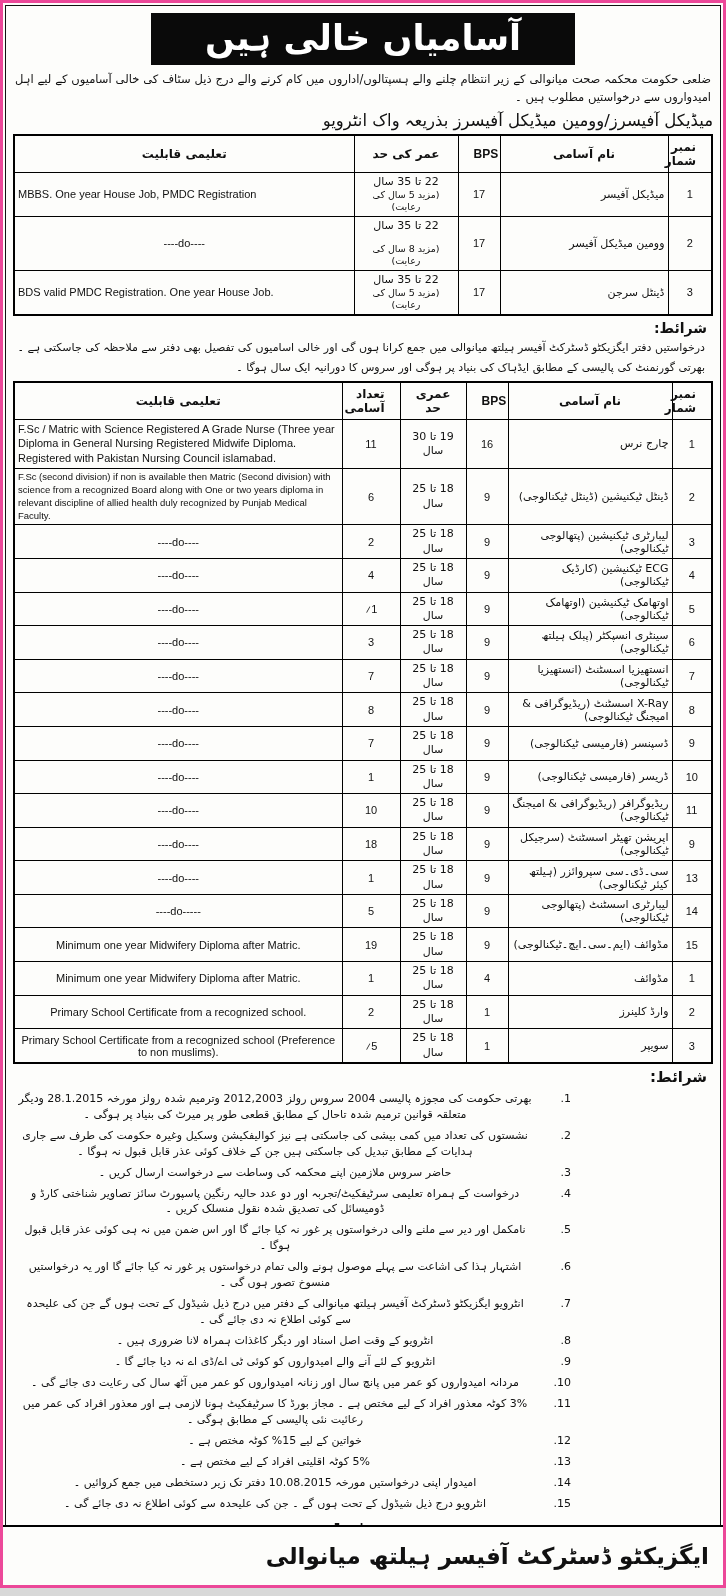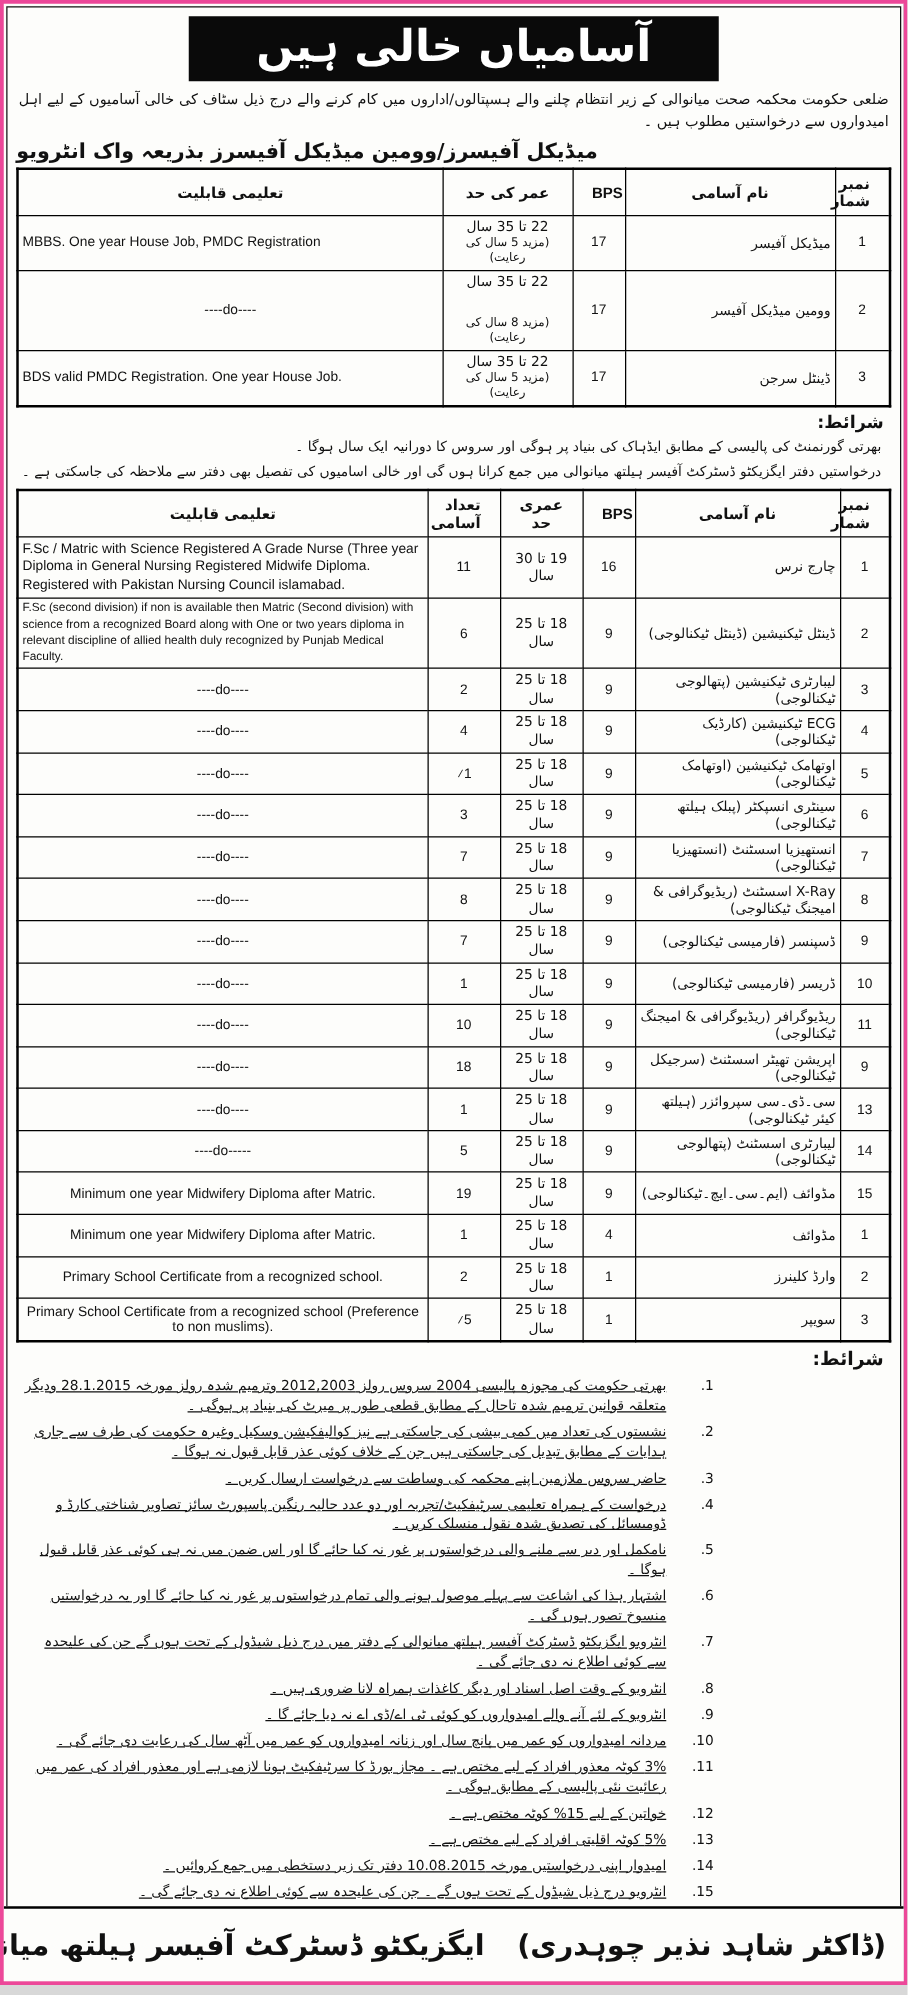--- a/index.html
+++ b/index.html
@@ -4,42 +4,42 @@
 <style>
   html,body{margin:0;padding:0;background:#d8d8d8;}
   .page{width:726px;height:1588px;background:#fdfdfb;box-sizing:border-box;border:3px solid #ec4899;
         box-shadow:inset 0 0 0 2px #fdfdfb, inset 0 0 0 3px #111;
         position:relative;overflow:hidden;color:#111;
         font-family:"DejaVu Sans","Liberation Sans",sans-serif;}
   .content{padding:6px 10px 0 10px;}
   .banner{width:424px;margin:4px auto 6px auto;background:#0a0a0a;color:#fff;text-align:center;
           font-size:35px;font-weight:bold;line-height:50px;height:52px;}
   .intro{direction:rtl;text-align:justify;font-size:11.5px;line-height:1.55;margin:2px 2px 4px 2px;}
-  .sec-title{direction:rtl;text-align:left;font-weight:bold;font-size:16.5px;margin:3px 0 4px 0;}
+  .sec-title{direction:rtl;text-align:right;font-weight:normal;font-size:16.5px;margin:3px 0 4px 0;}
   table{border-collapse:collapse;width:100%;table-layout:fixed;}
   .jobtable{border:2px solid #000;margin:0 auto 4px auto;}
   .jobtable td,.jobtable th{border:1.5px solid #000;padding:2px 3px;vertical-align:middle;font-size:11px;}
   .jobtable th{font-weight:bold;font-size:12px;text-align:center;padding:4px 15px;}
   .u{direction:rtl;text-align:center;}
   .ur{direction:rtl;text-align:right;}
   .en{direction:ltr;font-family:"Liberation Sans","DejaVu Sans",sans-serif;}
   .c{text-align:center;}
   .l{text-align:left;}
   .small2{font-size:10px;line-height:1.35;}
   .agecell{text-align:center;direction:rtl;font-size:10.5px;line-height:1.3;}
   .age2{font-size:9.5px;display:block;}
   .tick{font-size:9px;display:inline-block;transform:rotate(14deg);margin:0 2px;}
   .quota-hdr{text-align:center;direction:rtl;font-weight:bold;font-size:12.5px;padding:6px 2px;}
   .conds{direction:rtl;margin:4px 4px 2px 2px;}
   .cond-title{font-weight:bold;font-size:14px;text-align:right;margin:2px 2px 4px 0;}
   .cond1-item{font-size:11px;text-align:right;margin:4px 4px 4px 0;line-height:1.5;}
   .cond2-items{margin-right:138px;margin-left:2px;}
   .cond2-item{display:flex;direction:rtl;margin:5px 0;font-size:11px;line-height:1.45;}
   .cond2-num{flex:none;width:32px;direction:rtl;text-align:right;padding-left:6px;}
-  .cond2-text{flex:1;text-align:right;text-decoration:underline;}
+  .cond2-text{flex:1;text-align:center;}
   .sched-title{direction:rtl;text-align:center;font-weight:bold;font-size:25px;margin:8px 0 6px 0;}
   .footer{position:absolute;left:0;right:0;bottom:0;border-top:2px solid #000;height:58px;
           display:flex;direction:rtl;align-items:center;gap:26px;padding:0 14px;background:#fdfdfb;}
   .signer,.desig{font-size:23px;font-weight:bold;direction:rtl;white-space:nowrap;}
 </style>
 </head>
 <body>
 
 <div class="page">
   <div class="content">
@@ -74,37 +74,37 @@
           <td class="en c">1</td>
           <td class="ur">میڈیکل آفیسر</td>
           <td class="en c">17</td>
           <td class="agecell"><span>22 تا 35 سال</span><span class="age2">(مزید 5 سال کی رعایت)</span></td>
           <td class="en l">MBBS. One year House Job, PMDC Registration</td>
         </tr>
         <tr>
           <td class="en c">2</td>
           <td class="ur">وومین میڈیکل آفیسر</td>
           <td class="en c">17</td>
-          <td class="agecell" style="height:46px"><span>22 تا 35 سال</span><span class="age2" style="margin-top:20px">(مزید 8 سال کی رعایت)</span></td>
+          <td class="agecell" style="height:46px"><span>22 تا 35 سال</span><span class="age2" style="margin-top:10px">(مزید 8 سال کی رعایت)</span></td>
           <td class="en c">----do----</td>
         </tr>
         <tr>
           <td class="en c">3</td>
           <td class="ur">ڈینٹل سرجن</td>
           <td class="en c">17</td>
           <td class="agecell"><span>22 تا 35 سال</span><span class="age2">(مزید 5 سال کی رعایت)</span></td>
           <td class="en l">BDS valid PMDC Registration. One year House Job.</td>
         </tr>
       </tbody>
     </table>
 
     <div class="conds">
       <div class="cond-title">شرائط:</div>
+      <div class="cond1-item">درخواستیں دفتر ایگزیکٹو ڈسٹرکٹ آفیسر ہیلتھ میانوالی میں جمع کرانا ہوں گی اور خالی اسامیوں کی تفصیل بھی دفتر سے ملاحظہ کی جاسکتی ہے ۔</div>
       <div class="cond1-item">بھرتی گورنمنٹ کی پالیسی کے مطابق ایڈہاک کی بنیاد پر ہوگی اور سروس کا دورانیہ ایک سال ہوگا ۔</div>
-      <div class="cond1-item">درخواستیں دفتر ایگزیکٹو ڈسٹرکٹ آفیسر ہیلتھ میانوالی میں جمع کرانا ہوں گی اور خالی اسامیوں کی تفصیل بھی دفتر سے ملاحظہ کی جاسکتی ہے ۔</div>
     </div>
 
 
     <table class="jobtable" dir="rtl">
       <colgroup>
           <col style="width:40px">
           <col style="width:164px">
           <col style="width:42px">
           <col style="width:66px">
           <col style="width:58px">
@@ -332,17 +332,16 @@
             <span class="cond2-text">انٹرویو درج ذیل شیڈول کے تحت ہوں گے ۔ جن کی علیحدہ سے کوئی اطلاع نہ دی جائے گی ۔</span>
           </div>
       </div>
     </div>
 
     <div class="sched-title">شیڈول</div>
 
   </div>
 
   <div class="footer">
-    <span class="signer">(ڈاکٹر شاہد نذیر چوہدری)</span>
     <span class="desig">ایگزیکٹو ڈسٹرکٹ آفیسر ہیلتھ میانوالی</span>
 
   </div>
 </div>
 
 </body></html>

